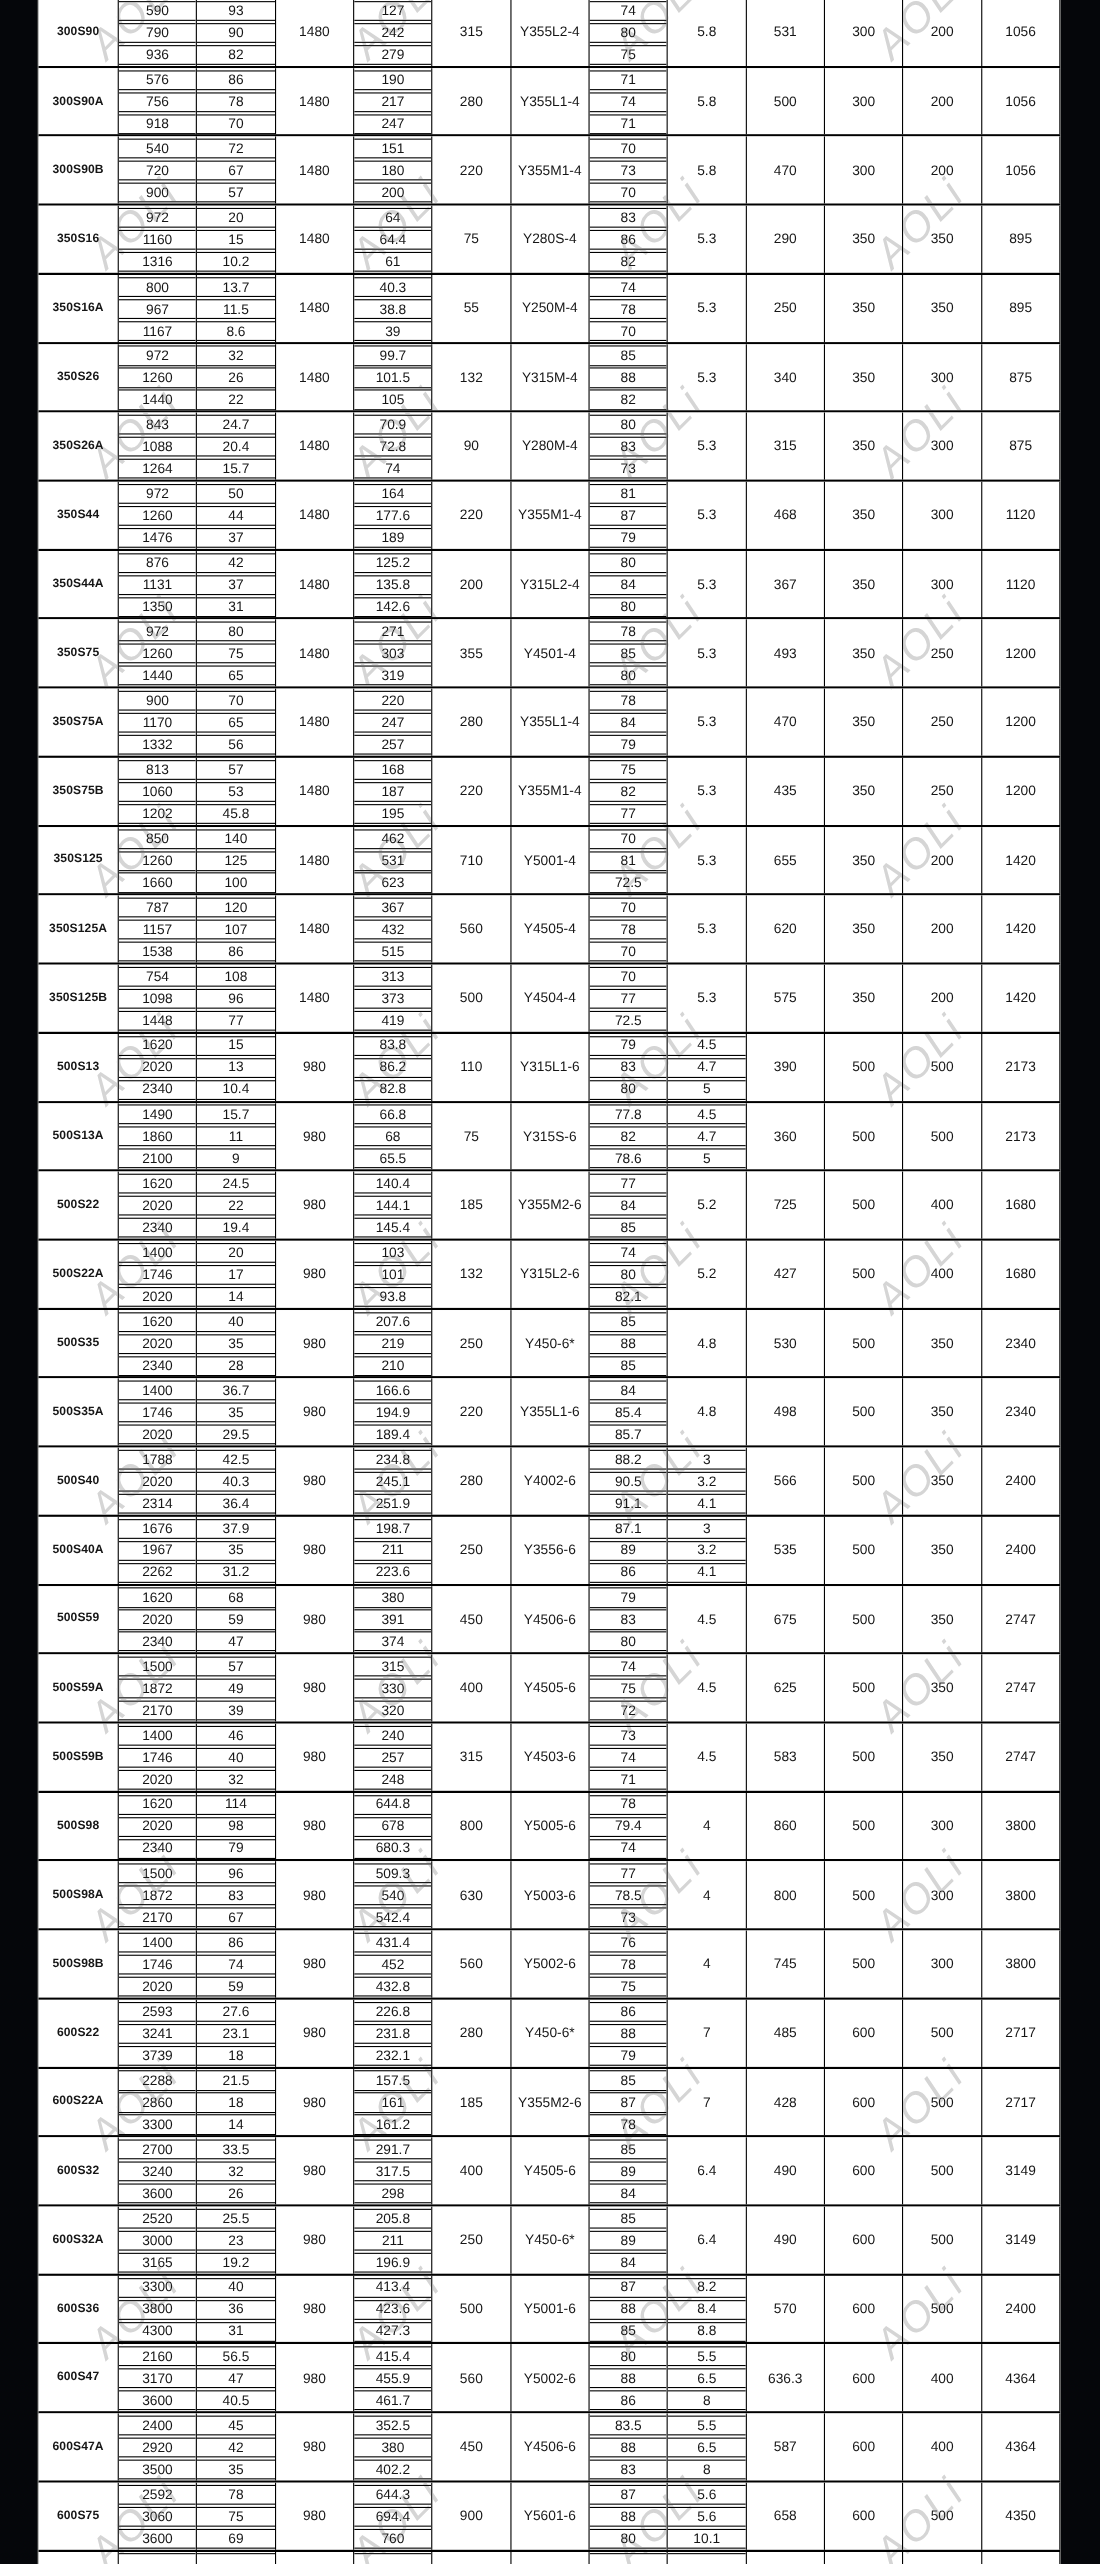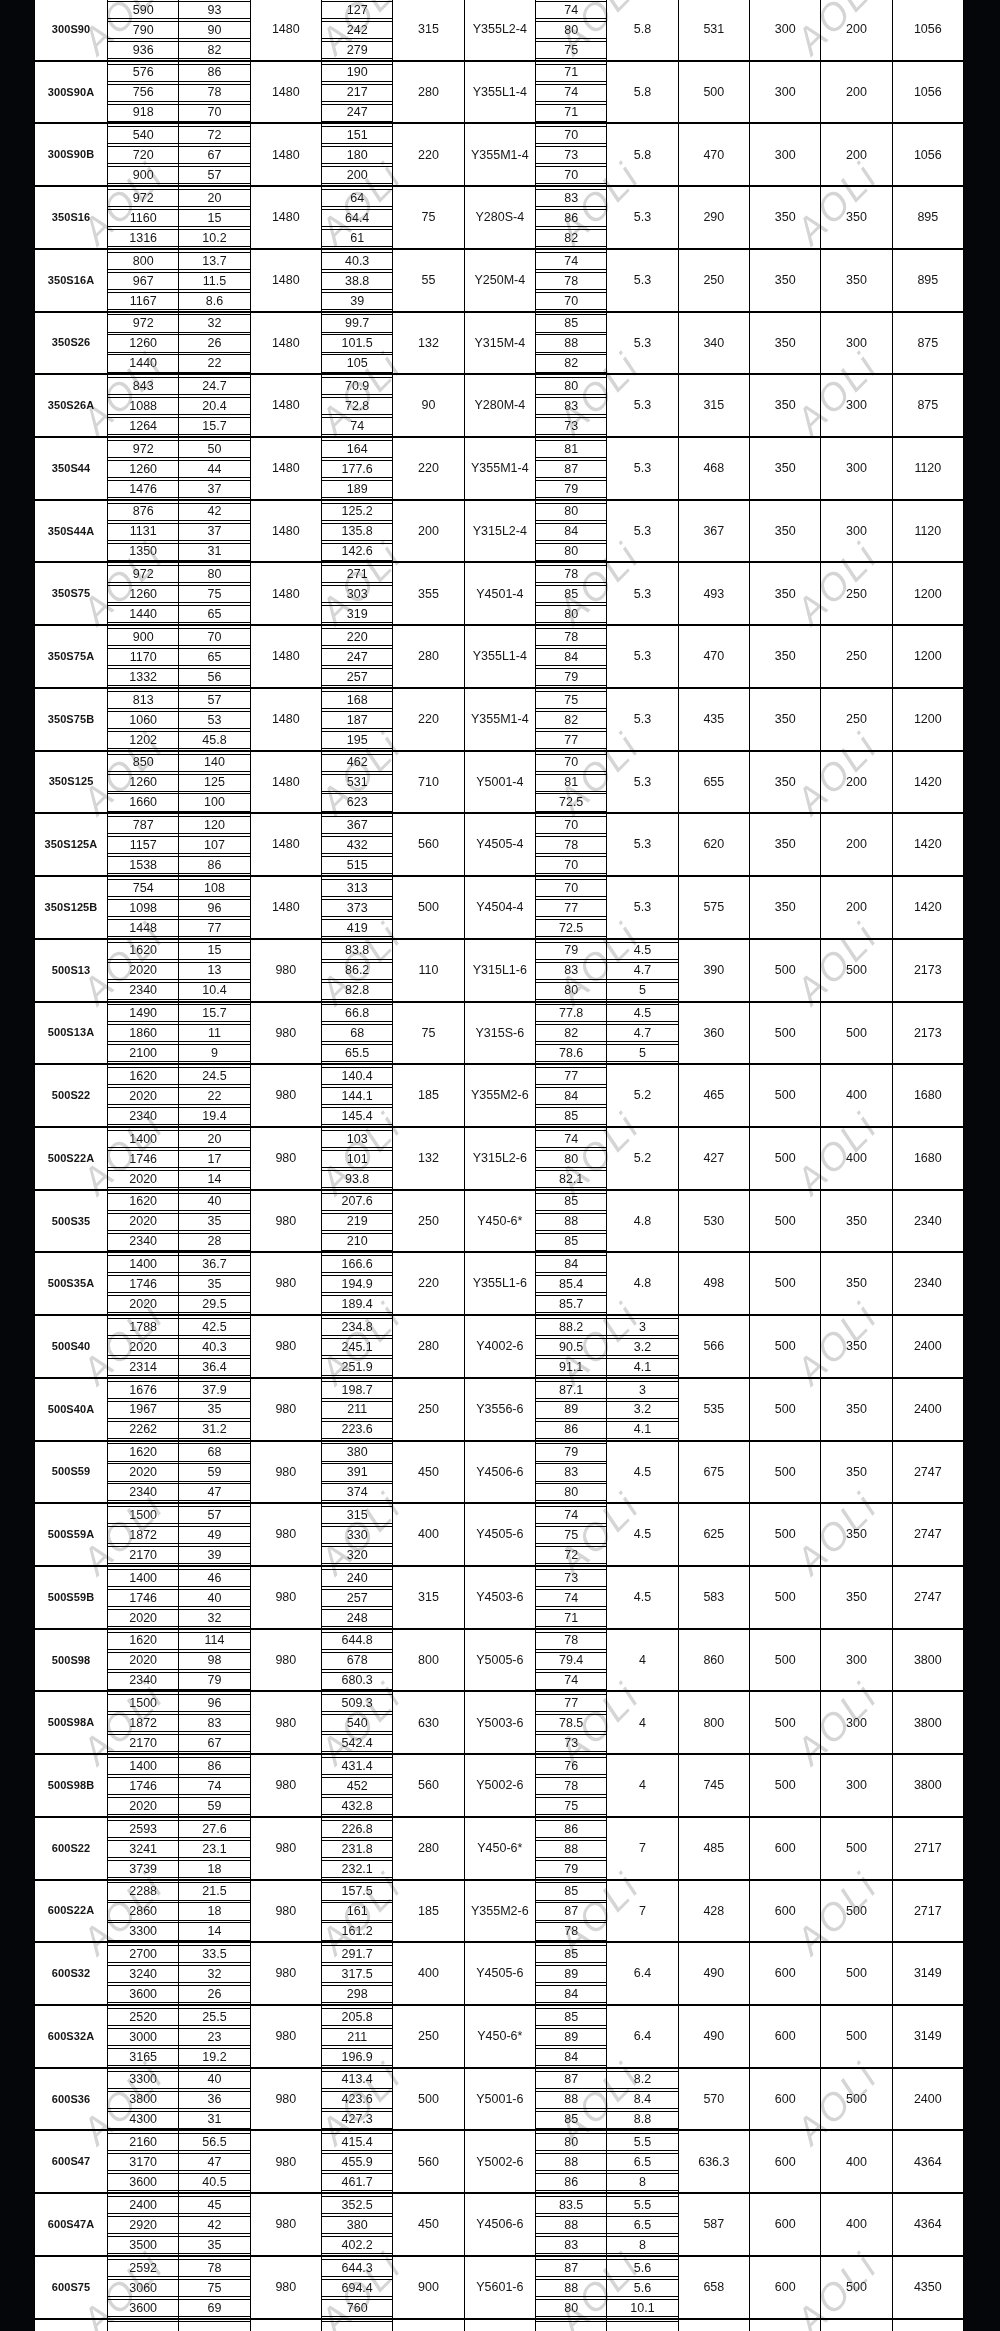--- a/index.html
+++ b/index.html
@@ -610,21 +610,21 @@
         <div class="sb">145.4</div>
       </div>
       <div class="cell">185</div>
       <div class="cell">Y355M2-6</div>
       <div class="cell boxed">
         <div class="sb">77</div>
         <div class="sb">84</div>
         <div class="sb">85</div>
       </div>
       <div class="cell">5.2</div>
-      <div class="cell">465</div>
+      <div class="cell">725</div>
       <div class="cell">500</div>
       <div class="cell">400</div>
       <div class="cell">1680</div>
     </div>
     <div class="group">
       <div class="cell model">500S22A</div>
       <div class="cell boxed">
         <div class="sb">1400</div>
         <div class="sb">1746</div>
         <div class="sb">2020</div>

